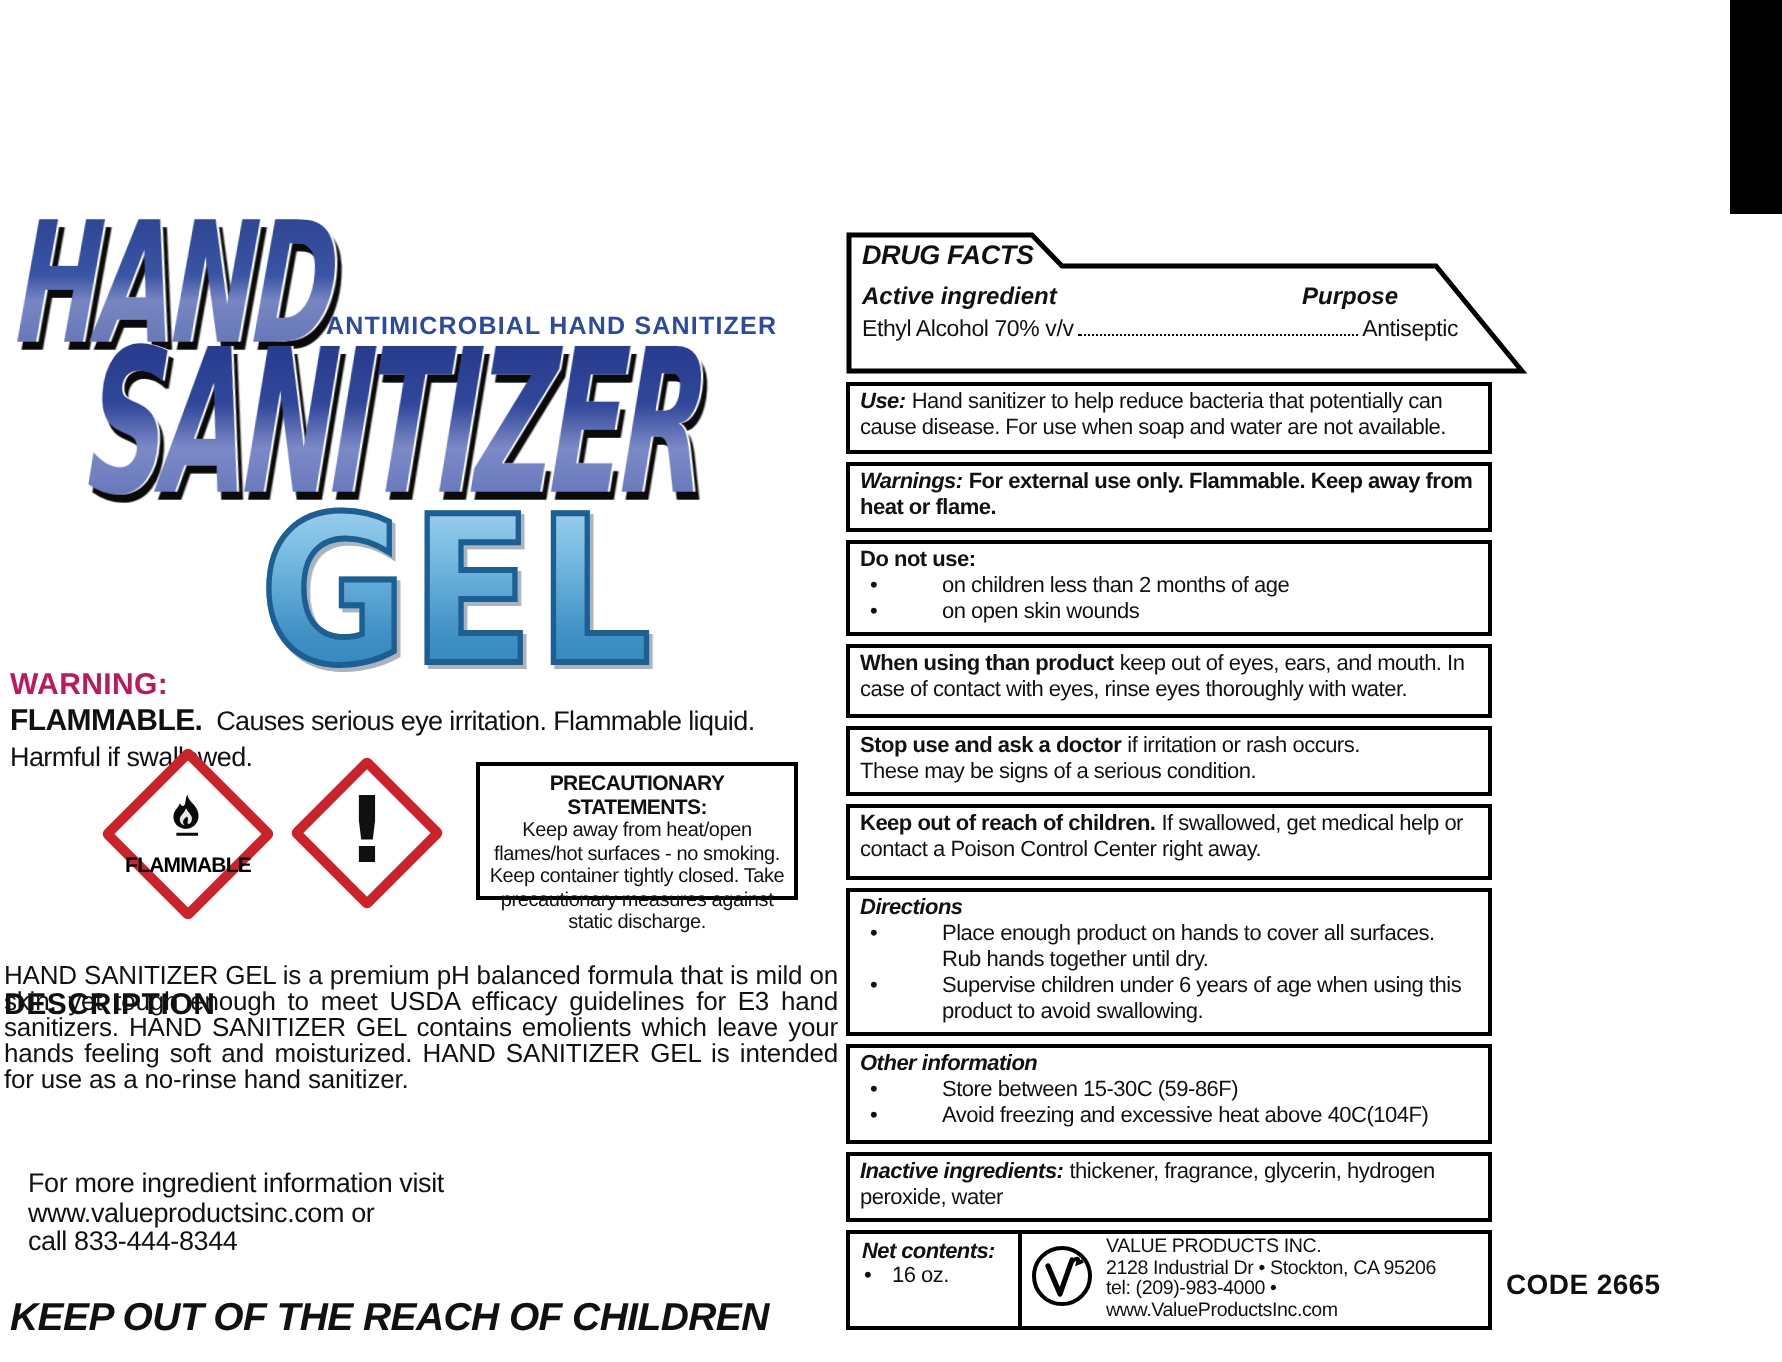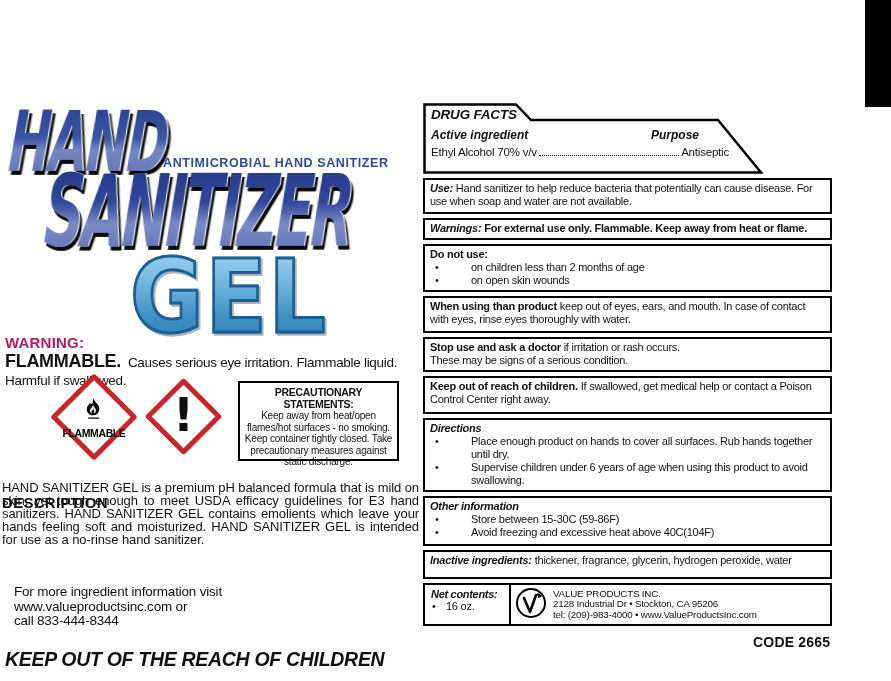--- a/index.html
+++ b/index.html
@@ -42,43 +42,43 @@
     background:linear-gradient(180deg,#a6d4ee 0%,#79bce2 30%,#3f90c4 70%,#2f82b8 100%);
     -webkit-background-clip:text;background-clip:text;color:transparent;
     -webkit-text-fill-color:transparent;
     -webkit-text-stroke:3px #1d5f92;
     filter:drop-shadow(2px 2px 0 rgba(10,40,70,.35));
   }
 
   
   .warning-heading{position:absolute;left:5px;top:335px;font:bold 15px/1 "Liberation Sans",sans-serif;color:#be185d;letter-spacing:.2px;}
   .warning-para{position:absolute;left:5px;top:352px;width:414px;font:13.5px/18px "Liberation Sans",sans-serif;letter-spacing:-.3px;}
-  .warning-para b{font-size:18px;}
+  .warning-para b{font-size:15px;}
 
   .diamond{position:absolute;border:5px solid #CC2229;background:#fff;transform:rotate(45deg);border-radius:3px;}
   .diamond-inner{position:absolute;left:-20%;top:-20%;width:140%;height:140%;transform:rotate(-45deg);
     display:flex;flex-direction:column;align-items:center;justify-content:center;}
   .d-flam{left:63px;top:386px;width:62px;height:62px;}
   .d-excl{left:156px;top:389px;width:55px;height:55px;}
   .flam-word{font:bold 10.5px/1 "Liberation Sans",sans-serif;letter-spacing:-.4px;white-space:nowrap;margin-top:1px;color:#000;}
   .excl-mark{font:bold 46px/1 "DejaVu Sans",sans-serif;color:#101010;margin-top:-4px;}
 
-  .precaution-box{position:absolute;left:238px;top:381px;width:161px;height:80px;border:2px solid #000;
+  .precaution-box{position:absolute;left:238px;top:381px;width:161px;height:69px;border:2px solid #000;
     padding:4px 3px;text-align:center;}
   .precaution-title{font:bold 10.5px/11.5px "Liberation Sans",sans-serif;letter-spacing:-.3px;}
   .precaution-text{font:10px/11.5px "Liberation Sans",sans-serif;letter-spacing:-.2px;}
 
   .desc-heading{position:absolute;left:2px;top:463px;font:bold 15px/1 "Liberation Sans",sans-serif;letter-spacing:.3px;margin-top:32px;}
   .desc-para{position:absolute;left:2px;top:482px;width:417px;font:13px/12.9px "Liberation Sans",sans-serif;
     text-align:justify;letter-spacing:-.1px;}
   .ingredient-info{position:absolute;left:14px;top:585px;font:13.5px/14.5px "Liberation Sans",sans-serif;letter-spacing:-.2px;}
   .keep-out-banner{position:absolute;left:5px;top:650px;font:bold italic 19.5px/1 "Liberation Sans",sans-serif;letter-spacing:-.3px;white-space:nowrap;}
 
   
-  .df-panel{position:absolute;left:423px;top:103px;width:409px;}
+  .df-panel{position:absolute;left:423px;top:116px;width:323px;}
   .df-header{position:relative;width:409px;height:71px;}
   .df-header svg{position:absolute;left:0;top:0;}
   .df-title{position:absolute;left:8px;top:5px;font:bold italic 13.5px/1 "Liberation Sans",sans-serif;letter-spacing:-.2px;}
   .df-ai-label{position:absolute;left:8px;top:26px;font:bold italic 12px/1 "Liberation Sans",sans-serif;}
   .df-purpose-label{position:absolute;left:228px;top:26px;font:bold italic 12px/1 "Liberation Sans",sans-serif;}
   .df-ingredient-row{position:absolute;left:8px;top:43px;width:298px;display:flex;align-items:baseline;
     font:11.5px/13px "Liberation Sans",sans-serif;letter-spacing:-.2px;}
   .df-leader{flex:1;border-bottom:1.6px dotted #000;margin:0 2px 3px;}
 
   .df-box{border:2px solid #000;margin-top:4px;padding:2px 5px 3px;

